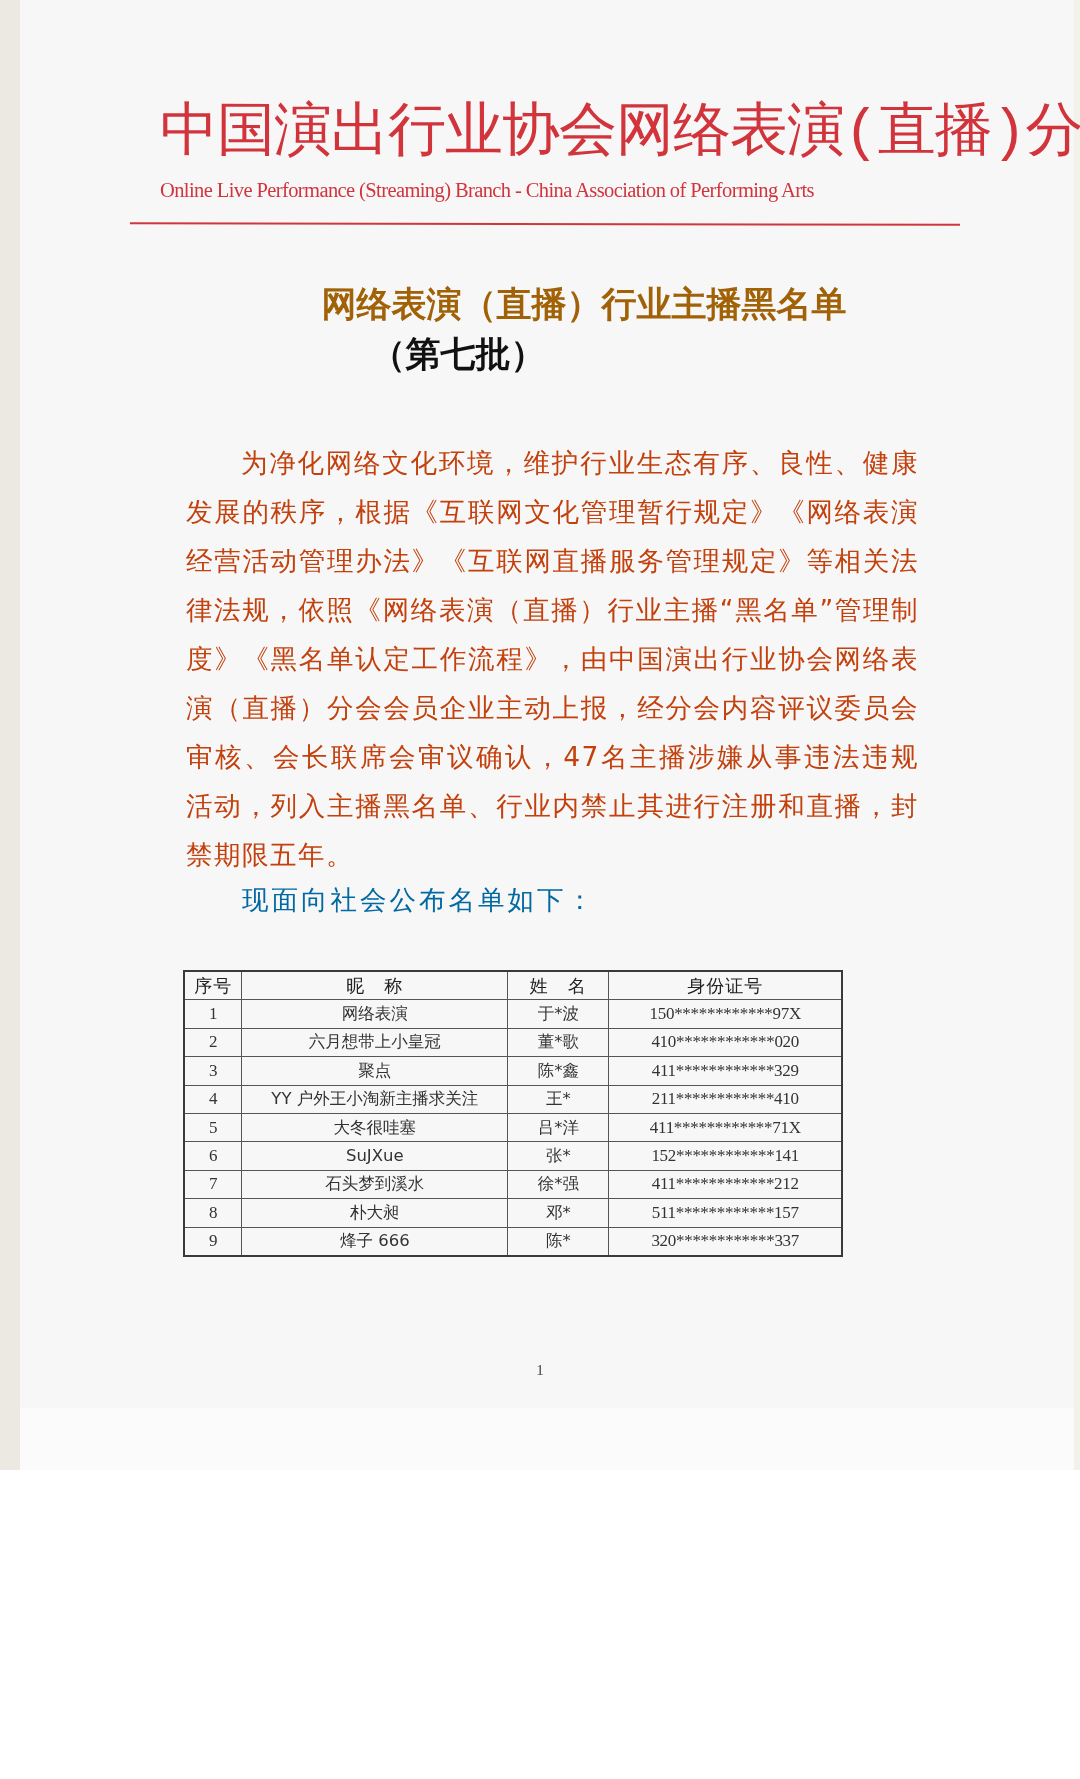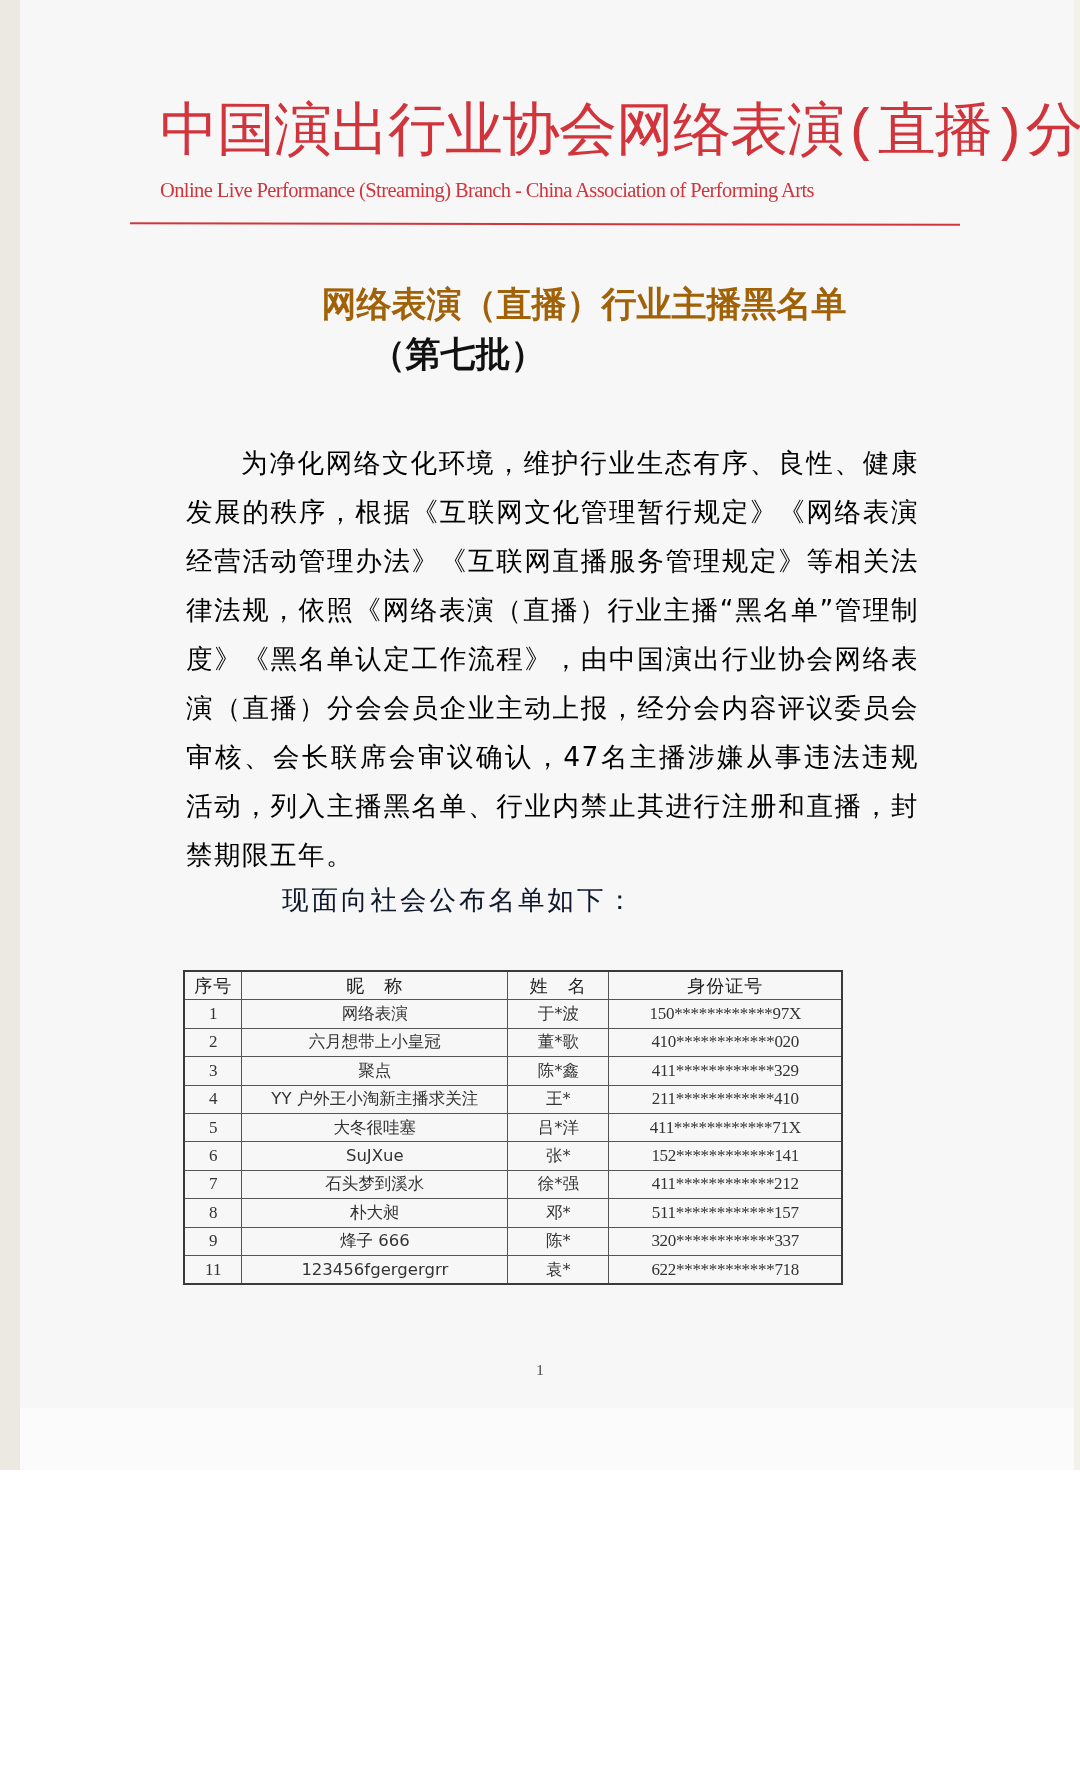--- a/index.html
+++ b/index.html
@@ -89,36 +89,35 @@
     line-height: 44px;
     color: #111;
     font-family: "DejaVu Serif", "Liberation Serif", serif;
   }
   .body-text {
     position: absolute;
     left: 186px; top: 438px;
     width: 733px;
     font-size: 26.5px;
     line-height: 49px;
-    color: #000000;
+    color: #c2410c;
     text-align: justify;
     text-indent: 55px;
     letter-spacing: 1.5px;
     font-family: "DejaVu Sans", "Liberation Sans", sans-serif;
     margin: 0;
   }
   .announce-text {
     position: absolute;
     left: 242px; top: 880px;
     font-size: 26.5px;
     line-height: 40px;
-    color: #0f172a;
+    color: #0369a1;
     letter-spacing: 3px;
     font-family: "DejaVu Sans", "Liberation Sans", sans-serif;
-    margin-left: 40px;
   }
   table.blacklist {
     position: absolute;
     left: 183px; top: 970px;
     width: 660px;
     border-collapse: collapse;
     border: 2px solid #3a3a3a;
     font-family: "Liberation Serif", "DejaVu Serif", serif;
     color: #333;
   }
@@ -238,22 +237,16 @@
       <td class="nick">朴大昶</td>
       <td class="name">邓*</td>
       <td class="idno">511************157</td>
     </tr>
     <tr>
       <td>9</td>
       <td class="nick">烽子 666</td>
       <td class="name">陈*</td>
       <td class="idno">320************337</td>
     </tr>
-    <tr>
-      <td>11</td>
-      <td class="nick">123456fgergergrr</td>
-      <td class="name">袁*</td>
-      <td class="idno">622************718</td>
-    </tr>
   </tbody>
 </table>
 
 <div class="page-number">1</div>
 
 </body></html>

